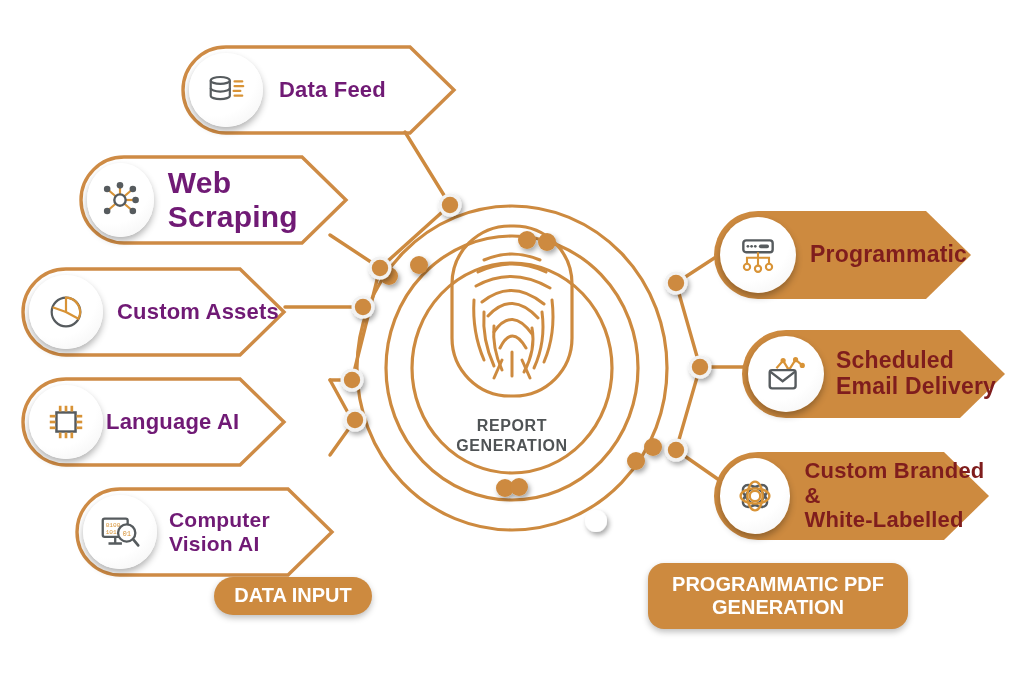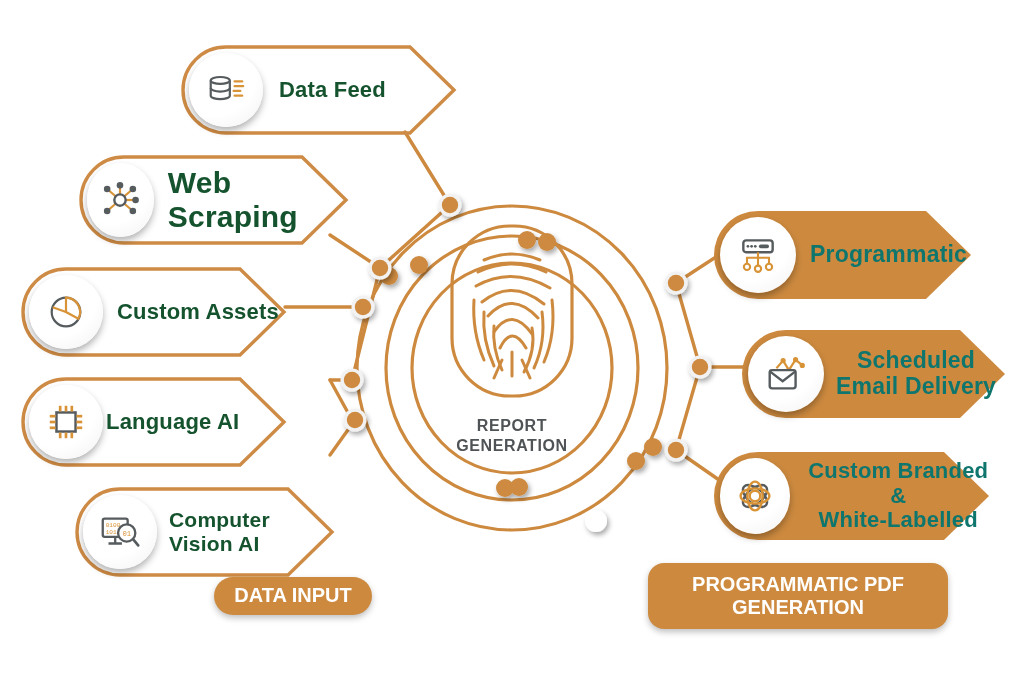--- a/index.html
+++ b/index.html
@@ -11,22 +11,22 @@
 
   
   .chip{position:absolute;display:flex;align-items:center;}
   .chip .shape{position:absolute;left:0;top:0;width:100%;height:100%;}
   .chip .ico{position:relative;z-index:3;border-radius:50%;
              background:radial-gradient(circle at 35% 28%,#ffffff 0%,#ffffff 58%,#f1f1f1 100%);
              box-shadow:0 4px 7px rgba(0,0,0,.30);
              display:flex;align-items:center;justify-content:center;}
   .chip .lbl{position:relative;z-index:3;line-height:1.12;}
 
-  .chip.out .lbl{color:#14532d;font-weight:bold;letter-spacing:.2px;}
-  .chip.fill .lbl{color:#0f766e;font-weight:bold;letter-spacing:.2px;text-align:center;}
+  .chip.out .lbl{color:#701a75;font-weight:bold;letter-spacing:.2px;}
+  .chip.fill .lbl{color:#7f1d1d;font-weight:bold;letter-spacing:.2px;}
 
   
   .pill{position:absolute;background:#cd8a3f;border-radius:22px;
         color:#fff;font-weight:bold;display:flex;align-items:center;
         justify-content:center;text-align:center;line-height:1.16;
         box-shadow:0 3px 6px rgba(0,0,0,.25);}
 
   
   #core{position:absolute;left:392px;top:220px;width:240px;height:290px;}
   #core .fp{position:absolute;left:50%;top:0;transform:translateX(-50%);}
@@ -317,19 +317,19 @@
           <circle cx="24" cy="24" r="5.5"></circle>
         </g>
       </svg>
     </div>
     <div class="lbl" style="margin-left:14px;font-size:22px;">
       <div>Custom Branded &amp;</div>
       <div>White-Labelled</div>
     </div>
   </div>
 
-  <div class="pill" style="left:648px;top:563px;width:300px;height:66px;font-size:20px;
+  <div class="pill" style="left:648px;top:563px;width:260px;height:66px;font-size:20px;
                            flex-direction:column;border-radius:16px;">
     <div>PROGRAMMATIC PDF</div>
     <div>GENERATION</div>
   </div>
 
 </div>
 
 </body></html>

